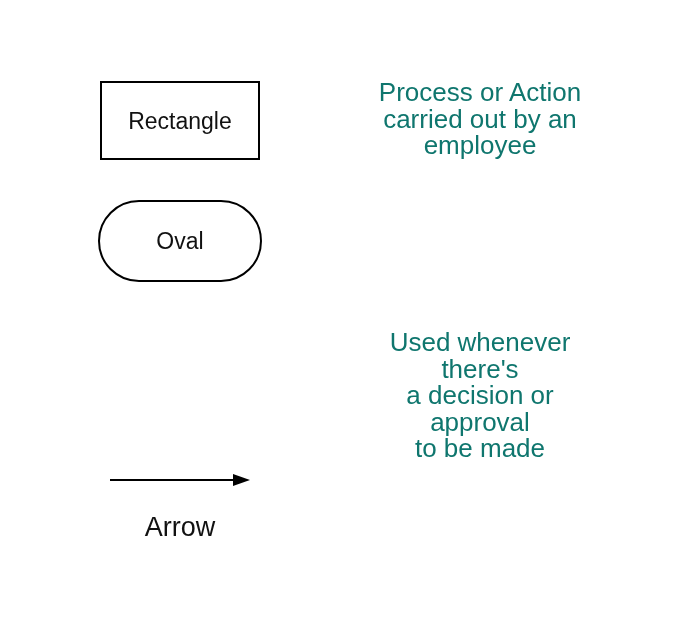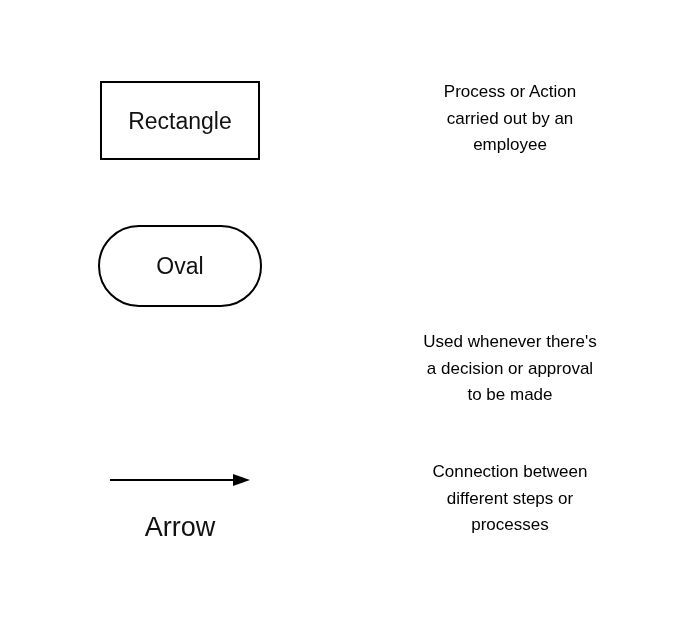--- a/index.html
+++ b/index.html
@@ -41,21 +41,20 @@
     top: 200px;
     width: 164px;
     height: 82px;
     border: 2px solid #000000;
     border-radius: 41px;
     box-sizing: border-box;
     display: flex;
     align-items: center;
     justify-content: center;
     background: #ffffff;
-    margin-top: 25px;
   }
   .diamond-wrap {
     position: absolute;
     left: 110px;
     top: 320px;
     width: 140px;
     height: 100px;
   }
   .diamond-wrap svg {
     position: absolute;
@@ -84,26 +83,26 @@
     left: 110px;
     top: 514px;
     width: 140px;
     text-align: center;
     font-size: 27px;
     line-height: 26px;
     color: #111111;
   }
   .desc {
     position: absolute;
-    left: 390px;
+    left: 360px;
     width: 240px;
     text-align: center;
-    font-size: 17px;
+    font-size: 26px;
     line-height: 26.5px;
-    color: #000000;
+    color: #0f766e;
     white-space: pre-line;
   }
   .desc.d1 { top: 79px; }
   .desc.d2 { top: 220px; }
   .desc.d3 { top: 329px; }
   .desc.d4 { top: 459px; }
 </style>
 </head>
 <body>
 
@@ -122,17 +121,14 @@
 
   <div class="desc d3">Used whenever there's
 a decision or approval
 to be made</div>
 
   <svg class="arrow-svg" width="140" height="20" viewBox="0 0 140 20">
     <line x1="0" y1="10" x2="125" y2="10" stroke="#000000" stroke-width="2"></line>
     <polygon points="123,4 140,10 123,16" fill="#000000"></polygon>
   </svg>
   <div class="arrow-label">Arrow</div>
-  <div class="desc d4">Connection between
-different steps or
-processes</div>
 
 </div>
 
 </body></html>

